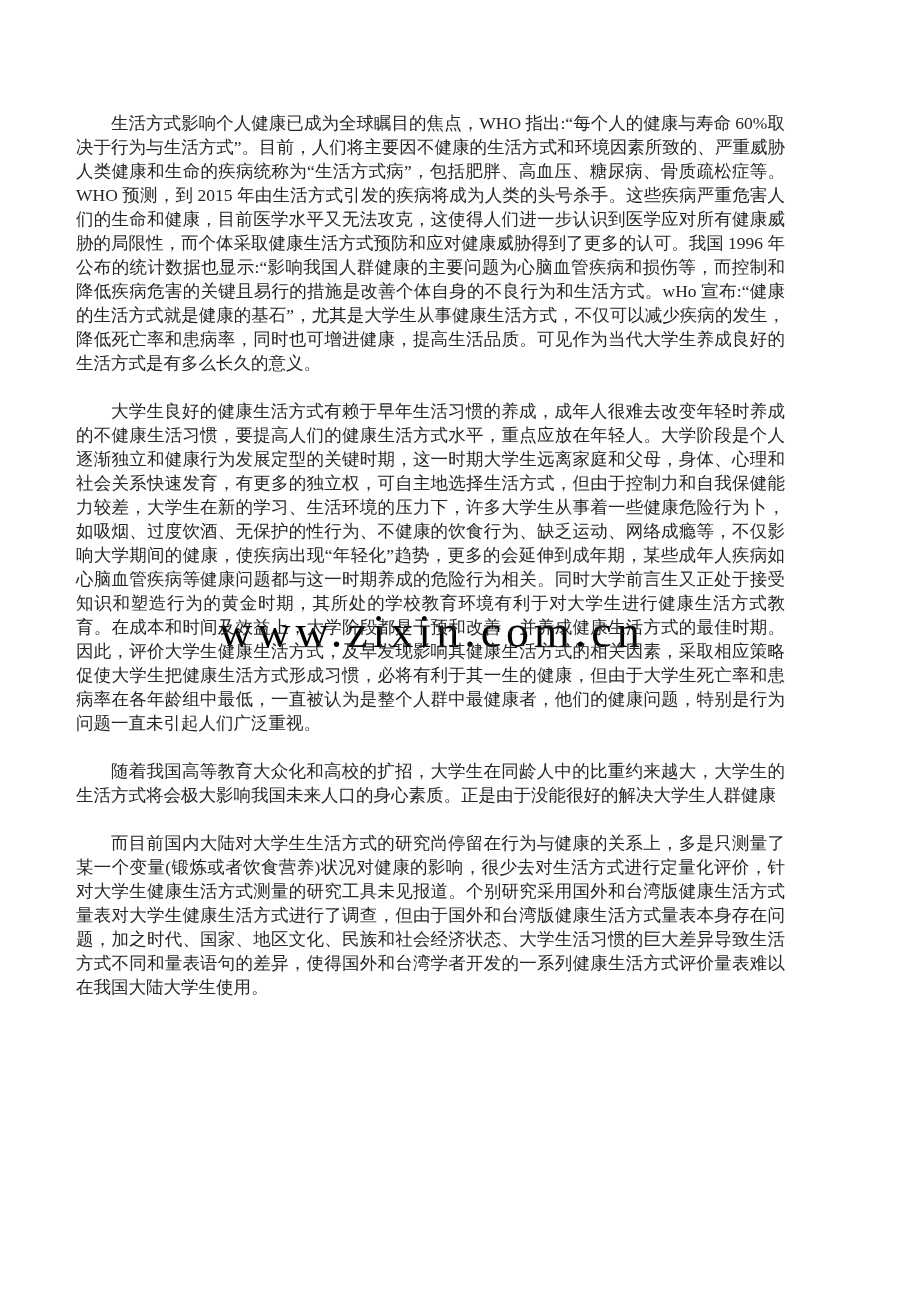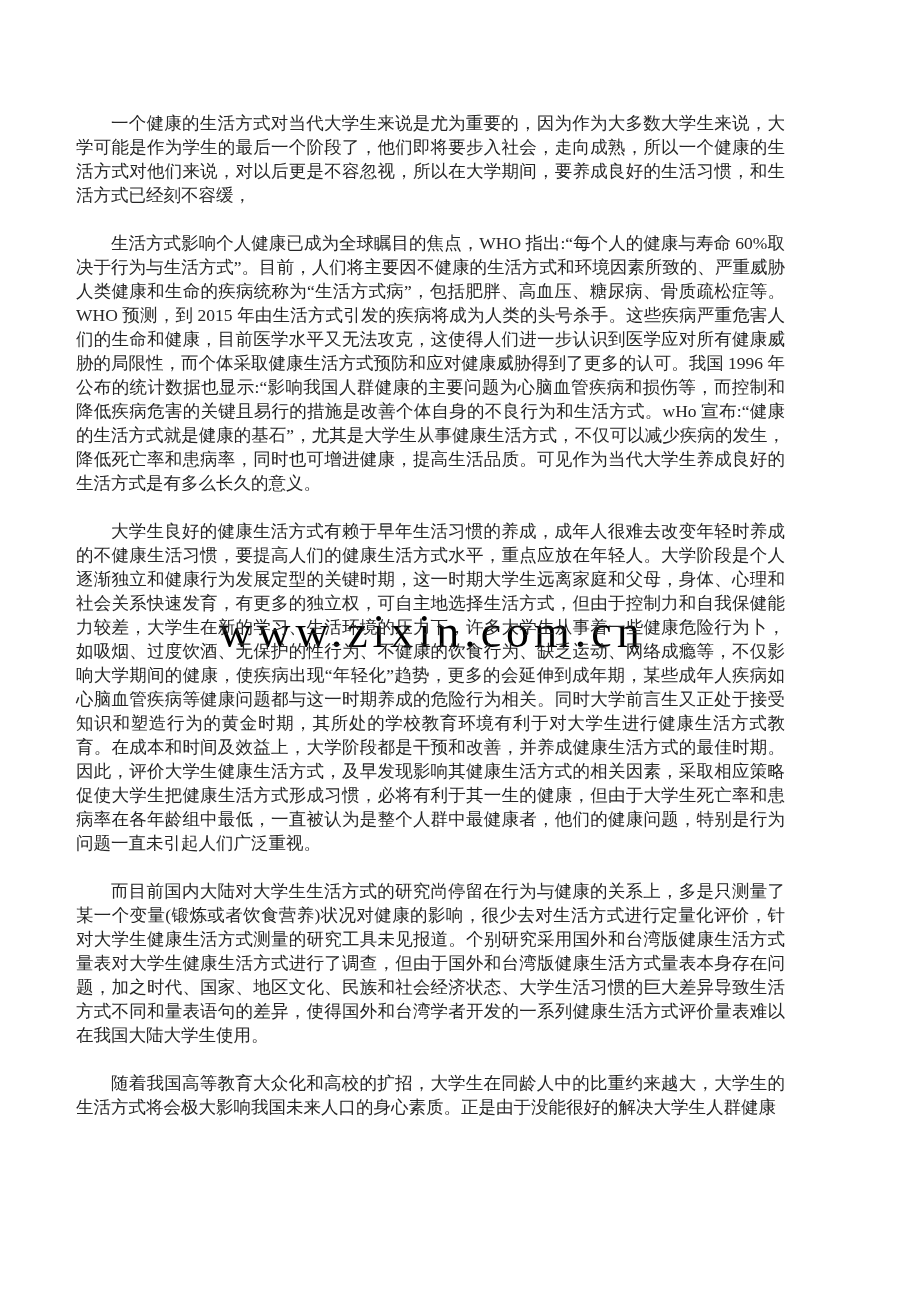--- a/index.html
+++ b/index.html
@@ -47,19 +47,18 @@
     margin: 0 0 24px 0;
     text-indent: 2em;
   }
 </style>
 </head>
 <body>
 
 <div class="page">
   <div class="watermark">www.zixin.com.cn</div>
   <div class="content">
-    <p>一个健康的生活方式对当代大学生来说是尤为重要的，因为作为大多数大学生来说，大学可能是作为学生的最后一个阶段了，他们即将要步入社会，走向成熟，所以一个健康的生活方式对他们来说，对以后更是不容忽视，所以在大学期间，要养成良好的生活习惯，和生活方式已经刻不容缓，</p>
     <p>生活方式影响个人健康已成为全球瞩目的焦点，WHO 指出:“每个人的健康与寿命 60%取决于行为与生活方式”。目前，人们将主要因不健康的生活方式和环境因素所致的、严重威胁人类健康和生命的疾病统称为“生活方式病”，包括肥胖、高血压、糖尿病、骨质疏松症等。WHO 预测，到 2015 年由生活方式引发的疾病将成为人类的头号杀手。这些疾病严重危害人们的生命和健康，目前医学水平又无法攻克，这使得人们进一步认识到医学应对所有健康威胁的局限性，而个体采取健康生活方式预防和应对健康威胁得到了更多的认可。我国 1996 年公布的统计数据也显示:“影响我国人群健康的主要问题为心脑血管疾病和损伤等，而控制和降低疾病危害的关键且易行的措施是改善个体自身的不良行为和生活方式。wHo 宣布:“健康的生活方式就是健康的基石”，尤其是大学生从事健康生活方式，不仅可以减少疾病的发生，降低死亡率和患病率，同时也可增进健康，提高生活品质。可见作为当代大学生养成良好的生活方式是有多么长久的意义。</p>
     <p>大学生良好的健康生活方式有赖于早年生活习惯的养成，成年人很难去改变年轻时养成的不健康生活习惯，要提高人们的健康生活方式水平，重点应放在年轻人。大学阶段是个人逐渐独立和健康行为发展定型的关键时期，这一时期大学生远离家庭和父母，身体、心理和社会关系快速发育，有更多的独立权，可自主地选择生活方式，但由于控制力和自我保健能力较差，大学生在新的学习、生活环境的压力下，许多大学生从事着一些健康危险行为卜，如吸烟、过度饮酒、无保护的性行为、不健康的饮食行为、缺乏运动、网络成瘾等，不仅影响大学期间的健康，使疾病出现“年轻化”趋势，更多的会延伸到成年期，某些成年人疾病如心脑血管疾病等健康问题都与这一时期养成的危险行为相关。同时大学前言生又正处于接受知识和塑造行为的黄金时期，其所处的学校教育环境有利于对大学生进行健康生活方式教育。在成本和时间及效益上，大学阶段都是干预和改善，并养成健康生活方式的最佳时期。因此，评价大学生健康生活方式，及早发现影响其健康生活方式的相关因素，采取相应策略促使大学生把健康生活方式形成习惯，必将有利于其一生的健康，但由于大学生死亡率和患病率在各年龄组中最低，一直被认为是整个人群中最健康者，他们的健康问题，特别是行为问题一直未引起人们广泛重视。</p>
+    <p>随着我国高等教育大众化和高校的扩招，大学生在同龄人中的比重约来越大，大学生的生活方式将会极大影响我国未来人口的身心素质。正是由于没能很好的解决大学生人群健康</p>
     <p>而目前国内大陆对大学生生活方式的研究尚停留在行为与健康的关系上，多是只测量了某一个变量(锻炼或者饮食营养)状况对健康的影响，很少去对生活方式进行定量化评价，针对大学生健康生活方式测量的研究工具未见报道。个别研究采用国外和台湾版健康生活方式量表对大学生健康生活方式进行了调查，但由于国外和台湾版健康生活方式量表本身存在问题，加之时代、国家、地区文化、民族和社会经济状态、大学生活习惯的巨大差异导致生活方式不同和量表语句的差异，使得国外和台湾学者开发的一系列健康生活方式评价量表难以在我国大陆大学生使用。</p>
-    <p>随着我国高等教育大众化和高校的扩招，大学生在同龄人中的比重约来越大，大学生的生活方式将会极大影响我国未来人口的身心素质。正是由于没能很好的解决大学生人群健康</p>
   </div>
 </div>
 
 </body></html>

